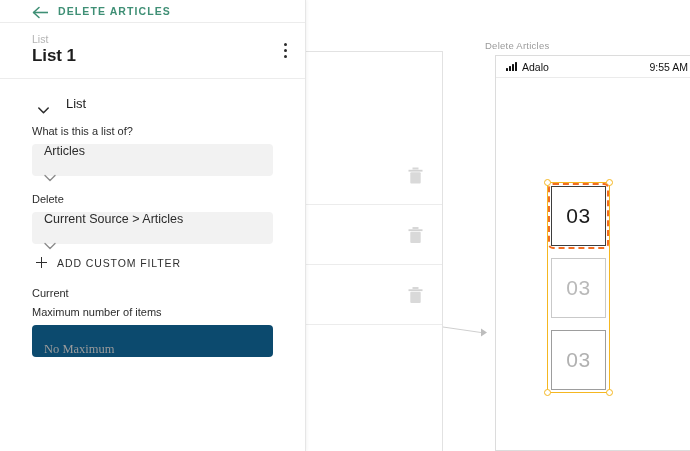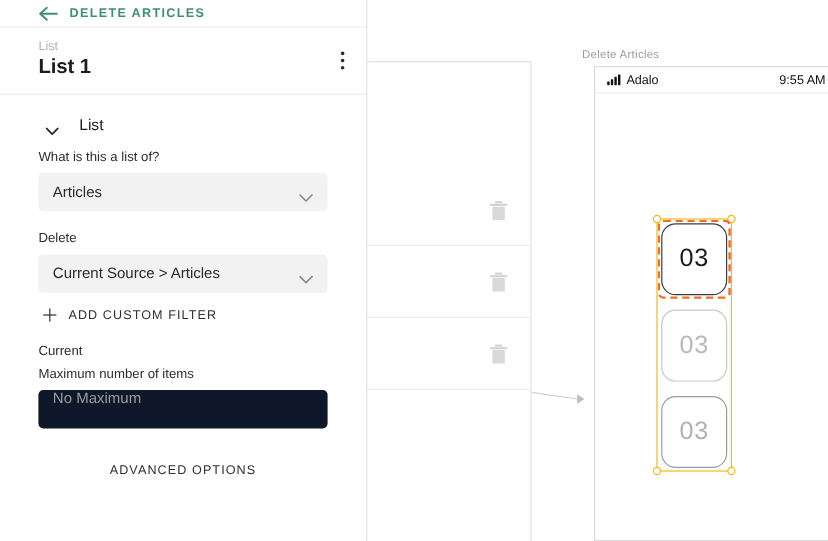--- a/index.html
+++ b/index.html
@@ -60,21 +60,21 @@
   }
   .handle {
     position:absolute; width:7px; height:7px; border-radius:50%;
     background:#ffffff; border:1.5px solid #f5b721;
   }
   .handle.tl { left:-4px; top:-4px; } .handle.tr { right:-4px; top:-4px; }
   .handle.bl { left:-4px; bottom:-4px; } .handle.br { right:-4px; bottom:-4px; }
 
   .card {
     position:absolute; left:551px; width:55px; height:60px;
-    border-radius:12px; background:#ffffff;
+    border-radius:0; background:#ffffff;
     display:flex; align-items:center; justify-content:center;
     font-size:21px; letter-spacing:0.5px;
   }
   .card.c1 { top:186px; border:1.5px solid #3d3d3d; color:#1b1b1b; }
   .card.c1::after {
     content:""; position:absolute; left:-4px; top:-4px; right:-4px; bottom:-4px;
     border:2px dashed #f26d21; border-radius:5px; pointer-events:none;
   }
   .card.c2 { top:258px; border:1.5px solid #c9c9c9; color:#b9b9b9; }
   .card.c3 { top:330px; border:1.5px solid #9d9d9d; color:#b1b1b1; }
@@ -109,30 +109,30 @@
     padding:17px 32px 14px 38px;
   }
   .chev-small { width:11px; height:7px; flex:0 0 auto; }
   .section-head .lbl { font-size:13px; color:#1d1d1d; }
 
   .panel-body { padding: 0 32px 0 32px; flex:1 1 auto; overflow:hidden; }
 
   .field-label { font-size:11px; color:#2c2c2c; margin-bottom:7px; }
   .select-box {
     height:32px; background:#f2f2f2; border-radius:4px;
-    display:flex; align-items:center; justify-content:space-between;
-    padding:0 12px 0 12px; margin-bottom:17px; cursor:pointer;
+    display:flex; align-items:flex-start; justify-content:space-between;
+    padding:0 12px 0 12px; margin-bottom:17px; cursor:pointer;flex-direction:column;
   }
   .select-box .val { font-size:12.5px; color:#2b2b2b; }
   .select-box .val.placeholder { color:#adadad; }
   .chev { width:12px; height:8px; flex:0 0 auto; }
 
   .text-box {
-    height:32px; background:#0f172a; border-radius:4px;
-    display:flex; align-items:flex-start; padding:0 12px; margin-bottom:17px;
+    height:32px; background:#0c4a6e; border-radius:4px;
+    display:flex; align-items:flex-end; padding:0 12px; margin-bottom:17px;font-family:Liberation Serif, serif;
   }
   .text-box .val { font-size:12.5px; color:#9b9b9b; }
 
   .add-filter {
     display:flex; align-items:flex-start; gap:10px;
     margin:-4px 0 18px 4px; cursor:pointer;
   }
   .plus { width:11px; height:11px; position:relative; flex:0 0 auto; }
   .plus::before, .plus::after {
     content:""; position:absolute; background:#2f2f2f;
@@ -290,18 +290,17 @@
         <span class="lbl">ADD CUSTOM FILTER</span>
       </div>
 
       <div class="field-label">Current</div>
 
       <div class="field-label">Maximum number of items</div>
       <div class="text-box">
         <span class="val">No Maximum</span>
       </div>
 
-      <div class="advanced">ADVANCED OPTIONS</div>
 
     </div>
   </div>
 
 </div>
 
 </body></html>

